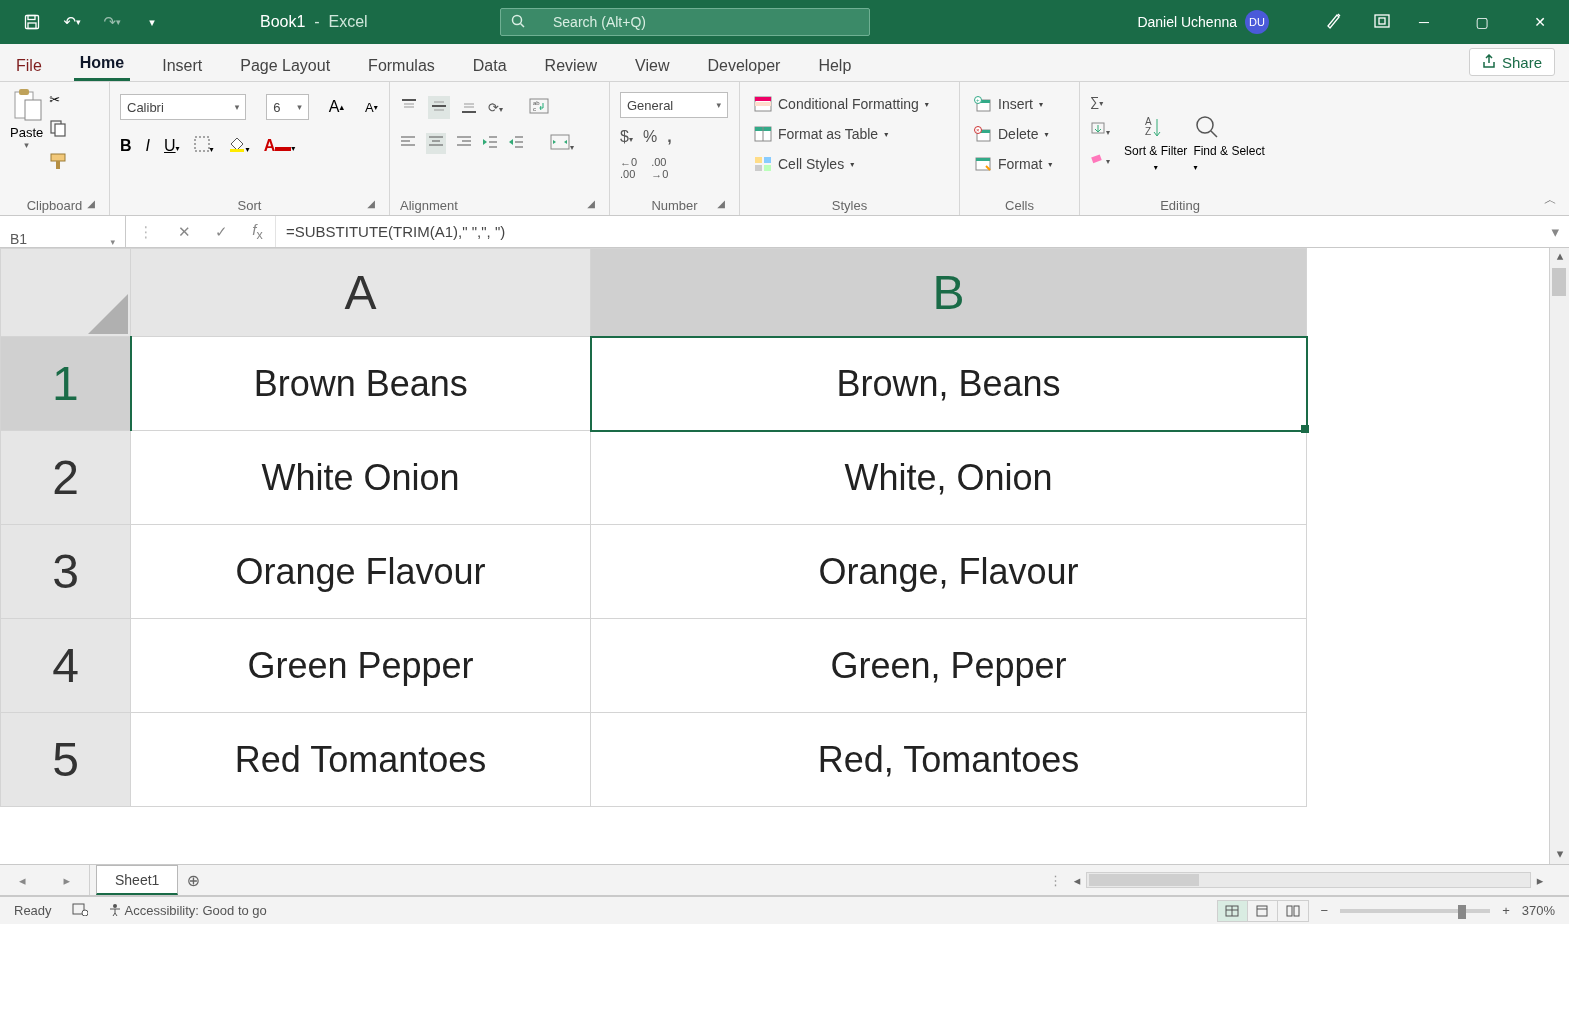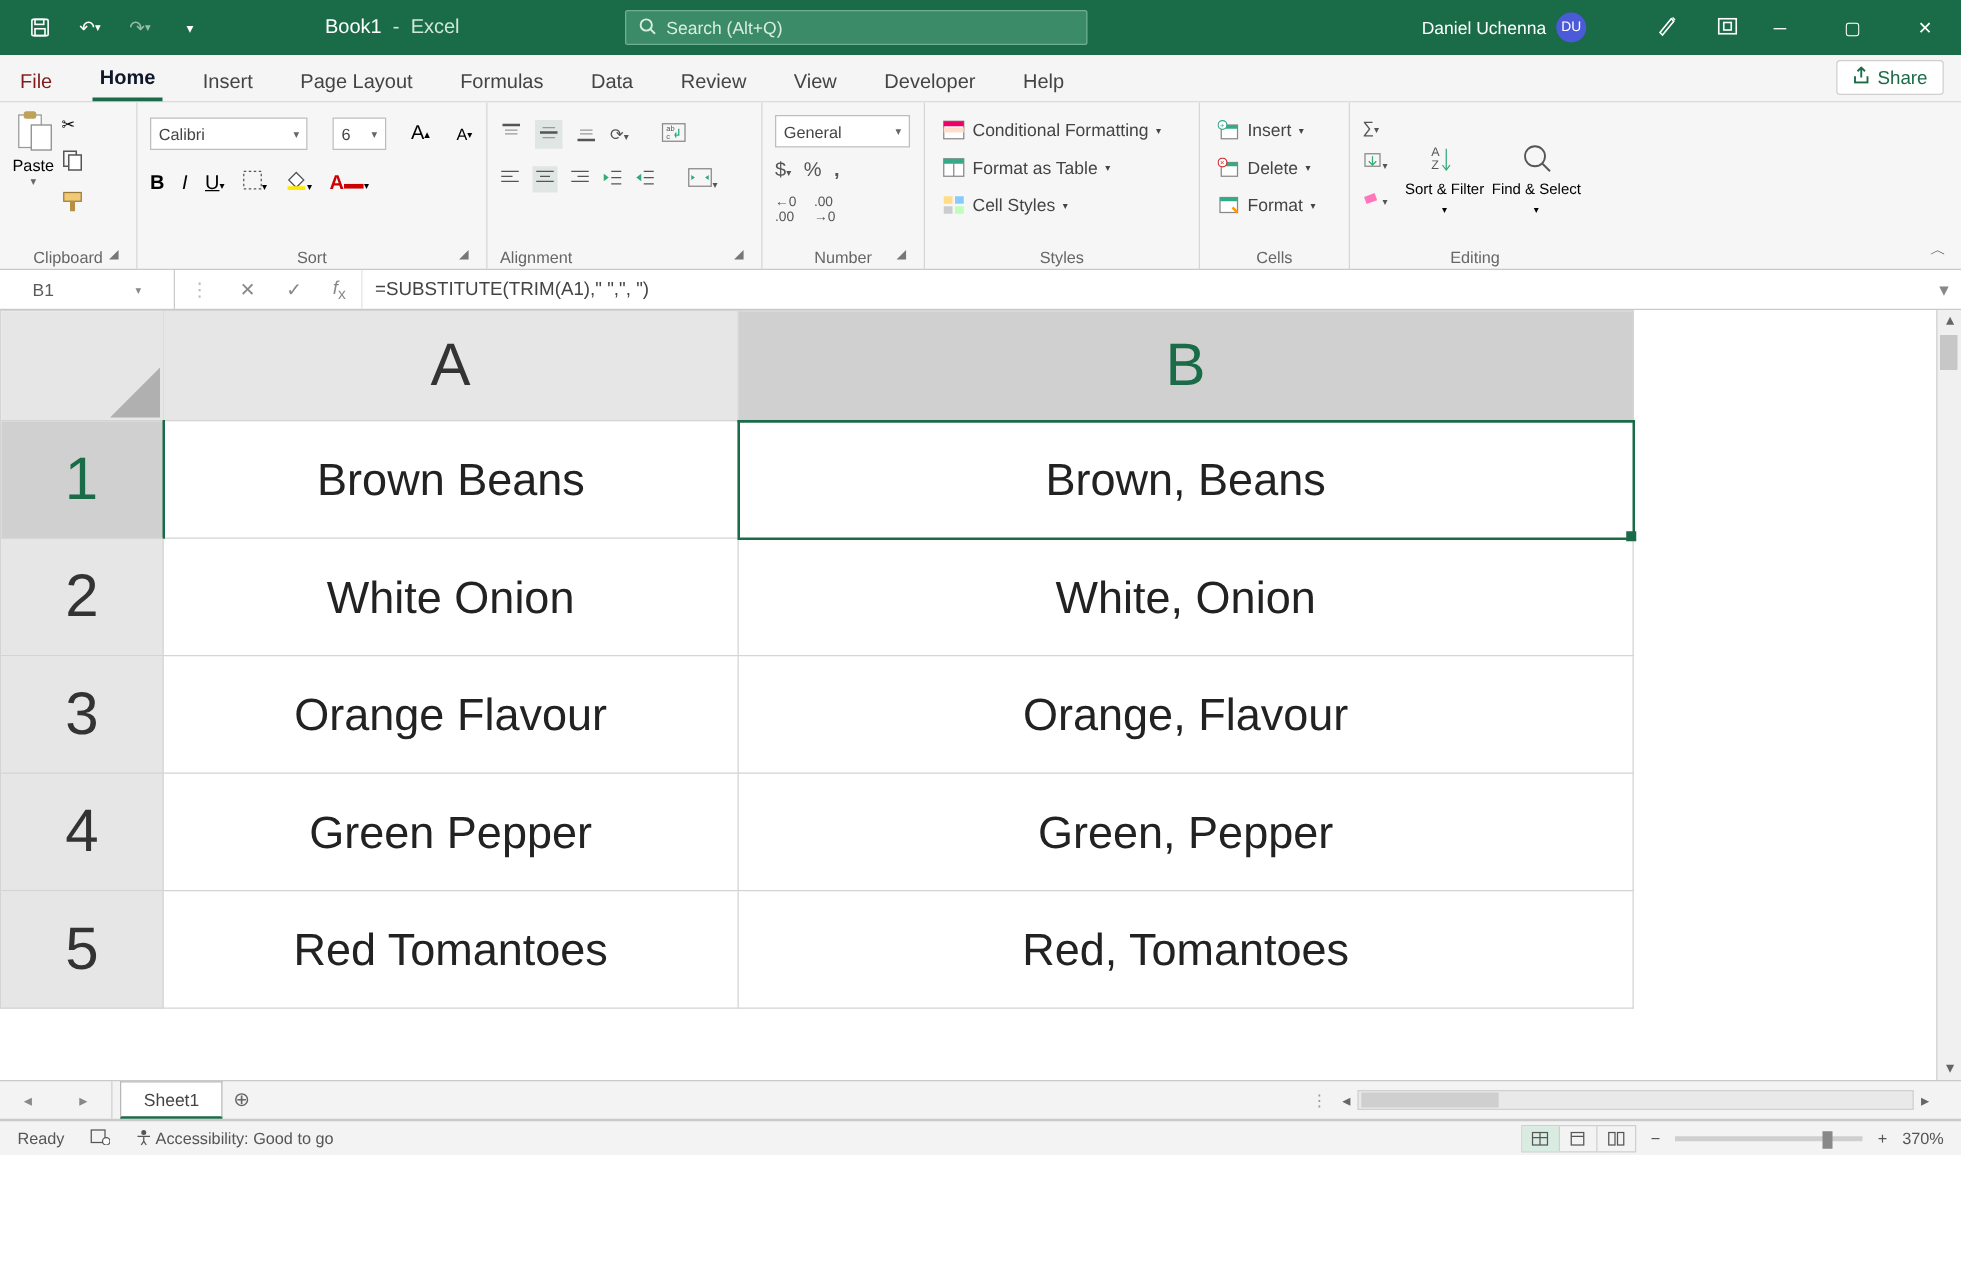--- a/index.html
+++ b/index.html
@@ -4,21 +4,21 @@
 <style>
   * { box-sizing: border-box; margin: 0; padding: 0; }
   body { font-family: "Segoe UI", Arial, sans-serif; font-size: 13px; background: #fff; width: 1569px; height: 1020px; overflow: hidden; position: relative; }
 
   
   .titlebar { height: 44px; background: #1a6b47; display: flex; align-items: center; color: #fff; position: relative; }
   .titlebar .qat { display: flex; align-items: center; gap: 4px; padding-left: 14px; }
   .titlebar .qat .qbtn { width: 36px; height: 28px; display: flex; align-items: center; justify-content: center; color: #fff; font-size: 15px; }
   .titlebar .title { position: absolute; left: 260px; color: #fff; font-size: 16px; }
   .titlebar .title .muted { color: #cfe7db; }
-  .searchbox { position: absolute; left: 500px; width: 370px; height: 28px; background: #3b8a68; border: 1px solid #6fb093; border-radius: 2px; display: flex; align-items: center; padding: 0 10px; color: #d9eee3; font-size: 14px; gap: 8px; }
+  .searchbox { position: absolute; left: 500px; width: 370px; height: 28px; background: #3b8a68; border: 1px solid #6fb093; border-radius: 2px; display: flex; align-items: center; padding: 0 10px; color: #d9eee3; font-size: 14px; gap: 28px; }
   .titlebar .account { position: absolute; right: 300px; display: flex; align-items: center; gap: 8px; color: #fff; font-size: 14px; }
   .titlebar .account .avatar { width: 24px; height: 24px; border-radius: 50%; background: #4a5ad9; display: flex; align-items: center; justify-content: center; font-size: 11px; }
   .titlebar .winctrls { position: absolute; right: 0; top: 0; height: 44px; display: flex; }
   .titlebar .winctrls .wbtn { width: 58px; display: flex; align-items: center; justify-content: center; color: #fff; font-size: 14px; }
   .titlebar .extras { position: absolute; right: 178px; display: flex; gap: 30px; color: #fff; }
 
   
   .ribbontabs { height: 38px; background: #f5f5f5; border-bottom: 1px solid #d4d4d4; display: flex; align-items: flex-end; padding: 0 10px; gap: 26px; position: relative; }
   .ribbontabs .tab { padding: 6px 6px; font-size: 16px; color: #444; }
   .ribbontabs .tab.active { color: #0f172a; font-weight: 600; border-bottom: 3px solid #1a6b47; }
@@ -33,21 +33,21 @@
   .combo { height: 26px; border: 1px solid #bdbdbd; background: #fff; display: inline-flex; align-items: center; padding: 0 6px; font-size: 13px; color: #444; }
   .ribbtn { display: inline-flex; align-items: center; gap: 6px; padding: 2px 4px; font-size: 14px; color: #444; }
   .iconbox { width: 18px; height: 18px; display: inline-flex; align-items: center; justify-content: center; font-size: 14px; }
   .stack { display: flex; flex-direction: column; gap: 6px; }
   .row { display: flex; align-items: center; gap: 20px; }
   .ribbon .dlaunch { position: absolute; bottom: 4px; right: 4px; font-size: 10px; color: #777; }
   .collapse-rib { position: absolute; right: 12px; bottom: 6px; color: #666; }
 
   
   .fbar-row { height: 32px; border-bottom: 1px solid #c9c9c9; background: #fff; display: flex; align-items: stretch; }
-  .namebox { width: 140px; border-right: 1px solid #c9c9c9; display: flex; align-items: center; justify-content: space-between; padding: 0 26px; font-size: 14px; color: #5a5a5a; }
+  .namebox { width: 126px; border-right: 1px solid #c9c9c9; display: flex; align-items: flex-end; justify-content: space-between; padding: 0 10px; font-size: 14px; color: #5a5a5a; }
   .fbar-btns { width: 150px; display: flex; align-items: center; justify-content: space-around; color: #888; font-size: 15px; border-right: 1px solid #e3e3e3; }
   .fbar { flex: 1; display: flex; align-items: center; padding: 0 10px; font-size: 15px; color: #444; position: relative; }
   .fbar .expand { position: absolute; right: 10px; color: #888; }
 
   
   .gridwrap { position: relative; height: 616px; background: #fff; overflow: hidden; }
   .grid { border-collapse: collapse; table-layout: fixed; }
   .grid td, .grid th { border: 1px solid #d4d4d4; }
   .corner { width: 130px; height: 88px; background: #e6e6e6; position: relative; }
   .corner::after { content: ""; position: absolute; right: 2px; bottom: 2px; border-left: 40px solid transparent; border-bottom: 40px solid #b0b0b0; }
@@ -411,21 +411,21 @@
       </div>
       <div class="row" style="margin-left:14px; gap:6px">
         <div style="text-align:center">
           <svg width="26" height="28">
               <text x="2" y="12" font-size="10" fill="#555">A</text>
               <text x="2" y="22" font-size="10" fill="#555">Z</text>
               <path d="M14 6 L14 22 M11 19 L14 23 L17 19" stroke="#3a7" fill="none"></path>
             </svg>
           <div style="font-size:12px">Sort &amp; Filter</div><span style="font-size:8px">▾</span>
         </div>
-        <div style="text-align:center">
+        <div style="text-align:left">
           <svg width="26" height="28">
               <circle cx="12" cy="12" r="8" fill="none" stroke="#555" stroke-width="1.5"></circle>
               <line x1="18" y1="18" x2="24" y2="24" stroke="#555" stroke-width="1.5"></line>
             </svg>
           <div style="font-size:12px">Find &amp; Select</div><span style="font-size:8px">▾</span>
         </div>
       </div>
     </div>
     <div class="gtitle">Editing</div>
   </div>

